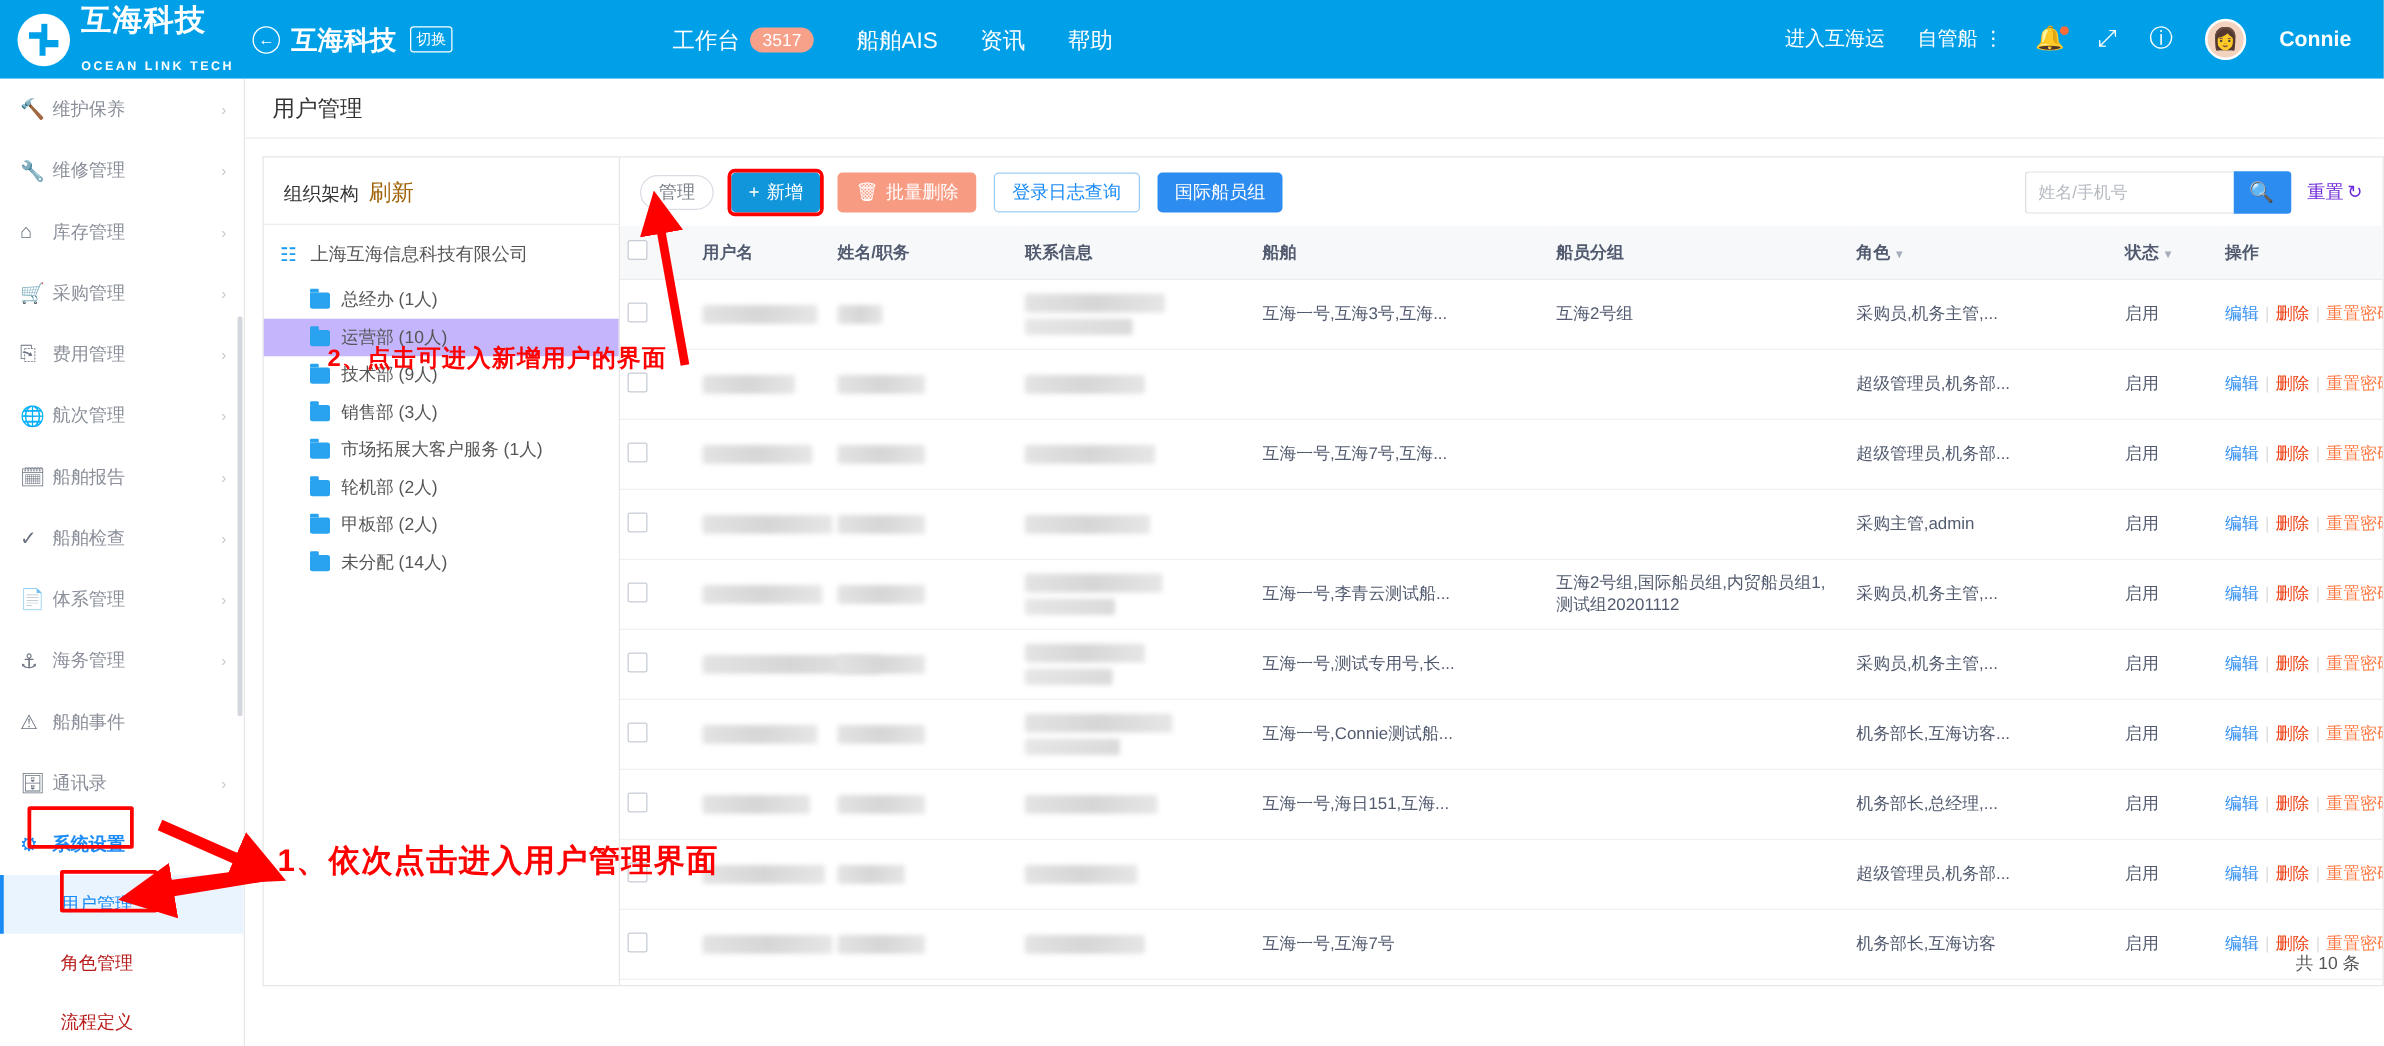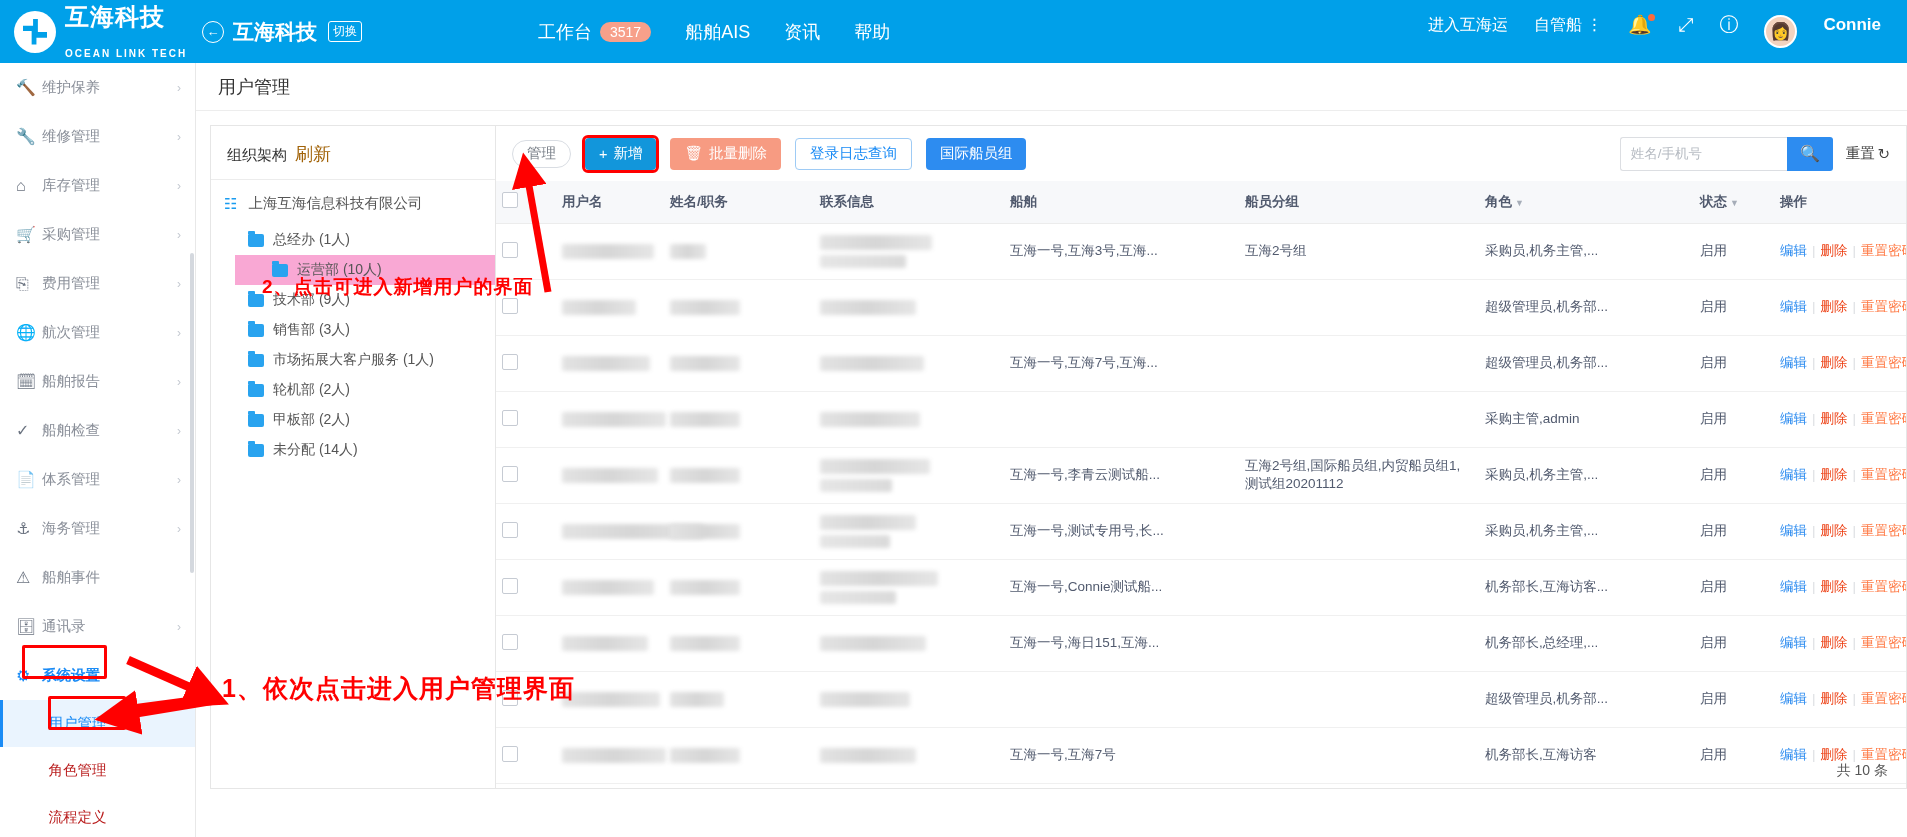--- a/index.html
+++ b/index.html
@@ -39,21 +39,21 @@
     padding: 1px 4px; margin-left: 2px;
   }
 
   .topnav { display: flex; align-items: center; gap: 34px; margin-left: 176px; }
   .topnav-item { font-size: 18px; display: flex; align-items: center; gap: 8px; cursor: pointer; }
   .badge-pill {
     background: #F7A08A; color: #fff; border-radius: 11px;
     font-size: 14px; padding: 2px 10px; font-weight: normal;
   }
 
-  .topright { margin-left: auto; display: flex; align-items: flex-start; gap: 26px; padding-right: 26px; }
+  .topright { margin-left: auto; display: flex; align-items: center; gap: 26px; padding-right: 26px; }
   .tr-text { font-size: 16px; cursor: pointer; }
   .tr-text.with-dots::after { content: " \22EE"; font-size: 16px; }
   .tr-icon { position: relative; font-size: 19px; cursor: pointer; line-height: 1; }
   .dot-red {
     position: absolute; top: -1px; right: -3px; width: 7px; height: 7px;
     background: #FF6B3B; border-radius: 50%;
   }
   .avatar {
     width: 33px; height: 33px; border-radius: 50%; background: #f2d3c0;
     border: 2px solid #fff; display:flex; align-items:center; justify-content:center;
@@ -109,21 +109,21 @@
     border-bottom: 1px solid #ececec;
   }
   .org-head .t1 { font-size: 15px; color: #333; }
   .org-head .t2 { font-size: 18px; color: #a16207; cursor: pointer; }
   .org-root { display: flex; align-items: center; gap: 11px; padding: 14px 0 12px 13px; font-size: 14.5px; color: #555; }
   .tree-ico { color: #1a9cf0; font-size: 15px; }
   .org-node {
     display: flex; align-items: center; gap: 9px; height: 30px;
     padding-left: 37px; font-size: 14px; color: #555; cursor: pointer;
   }
-  .org-node.sel { background: #f9a8d4; margin-left: 24px; }
+  .org-node.sel { background: #c4b5fd; }
   .folder {
     width: 16px; height: 13px; background: #29a3ef; flex: none;
     border-radius: 1px 2px 2px 2px; position: relative;
   }
   .folder::before{
     content:""; position:absolute; left:0; top:-3px; width:7px; height:3px;
     background:#29a3ef; border-radius:1px 1px 0 0;
   }
 
   
@@ -142,21 +142,21 @@
   .search-input {
     width: 167px; height: 34px; border: 1px solid #dcdee2; border-right: none;
     border-radius: 3px 0 0 3px; padding: 0 10px; font-size: 13.5px; outline: none;
     font-family: inherit; color: #555;
   }
   .search-input::placeholder { color: #b5bac1; }
   .search-btn {
     width: 46px; height: 34px; background: #2d8cf0; border: none; border-radius: 0 3px 3px 0;
     color: #fff; font-size: 16px; cursor: pointer; display:flex; align-items:center; justify-content:center;
   }
-  .reset-btn { font-size: 14.5px; color: #404040; cursor: pointer; display: flex; align-items: center; gap: 3px; justify-content: center; }
+  .reset-btn { font-size: 14.5px; color: #6d28d9; cursor: pointer; display: flex; align-items: center; gap: 3px; justify-content: center; }
 
   table { width: 100%; border-collapse: collapse; table-layout: fixed; }
   thead th {
     background: #f7f8fa; height: 42px; font-size: 13.5px; color: #515a6e;
     text-align: left; font-weight: bold; padding: 0 6px; border-bottom: 1px solid #ececec;
   }
   tbody td {
     height: 56px; font-size: 13.5px; color: #515a6e; padding: 0 6px;
     border-bottom: 1px solid #f0f0f0; vertical-align: middle;
   }

